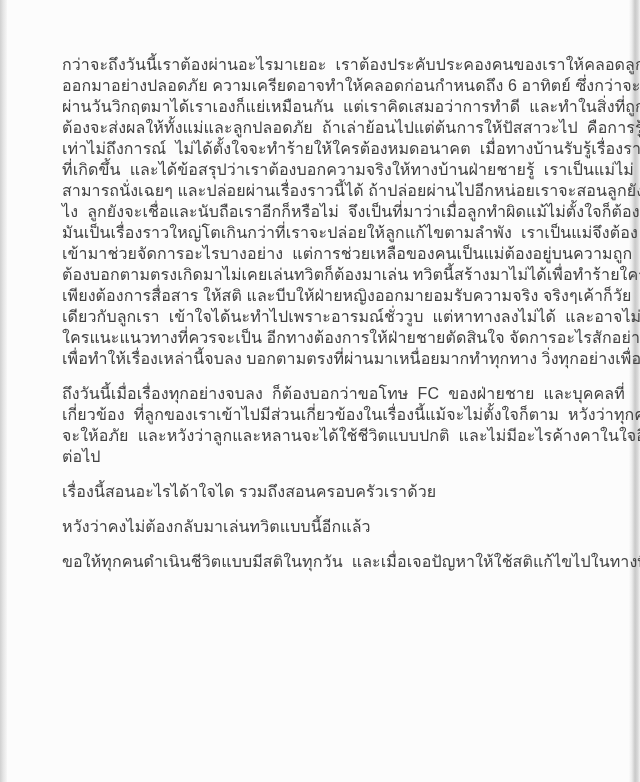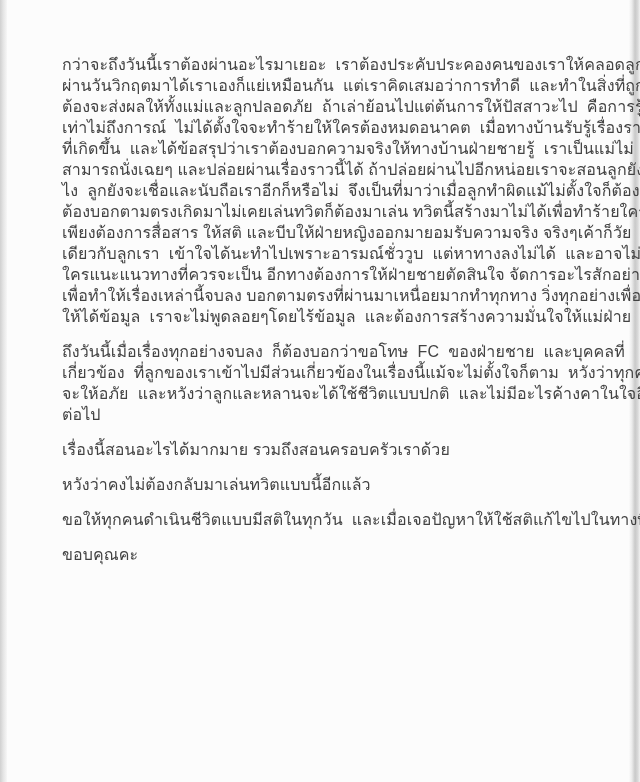--- a/index.html
+++ b/index.html
@@ -52,51 +52,50 @@
 <body>
 
 <div class="page">
   <div class="edge-left"></div>
   <div class="edge-right"></div>
 
   <div class="doc">
 
     <p class="para">
       <span class="line">กว่าจะถึงวันนี้เราต้องผ่านอะไรมาเยอะ  เราต้องประคับประคองคนของเราให้คลอดลูก</span>
+      <span class="line">ออกมาอย่างปลอดภัย ความเครียดอาจทำให้คลอดก่อนกำหนดถึง 6 อาทิตย์ ซึ่งกว่าจะ</span>
       <span class="line">ผ่านวันวิกฤตมาได้เราเองก็แย่เหมือนกัน  แต่เราคิดเสมอว่าการทำดี  และทำในสิ่งที่ถูก</span>
       <span class="line">ต้องจะส่งผลให้ทั้งแม่และลูกปลอดภัย  ถ้าเล่าย้อนไปแต่ต้นการให้ปัสสาวะไป  คือการรู้</span>
       <span class="line">เท่าไม่ถึงการณ์  ไม่ได้ตั้งใจจะทำร้ายให้ใครต้องหมดอนาคต  เมื่อทางบ้านรับรู้เรื่องราว</span>
       <span class="line">ที่เกิดขึ้น  และได้ข้อสรุปว่าเราต้องบอกความจริงให้ทางบ้านฝ่ายชายรู้  เราเป็นแม่ไม่</span>
       <span class="line">สามารถนั่งเฉยๆ และปล่อยผ่านเรื่องราวนี้ได้ ถ้าปล่อยผ่านไปอีกหน่อยเราจะสอนลูกยัง</span>
       <span class="line">ไง  ลูกยังจะเชื่อและนับถือเราอีกก็หรือไม่  จึงเป็นที่มาว่าเมื่อลูกทำผิดแม้ไม่ตั้งใจก็ต้อง</span>
+      <span class="line">มันเป็นเรื่องราวใหญ่โตเกินกว่าที่เราจะปล่อยให้ลูกแก้ไขตามลำพัง  เราเป็นแม่จึงต้อง</span>
+      <span class="line">เข้ามาช่วยจัดการอะไรบางอย่าง  แต่การช่วยเหลือของคนเป็นแม่ต้องอยู่บนความถูก</span>
       <span class="line">ต้องบอกตามตรงเกิดมาไม่เคยเล่นทวิตก็ต้องมาเล่น ทวิตนี้สร้างมาไม่ได้เพื่อทำร้ายใคร</span>
       <span class="line">เพียงต้องการสื่อสาร ให้สติ และบีบให้ฝ่ายหญิงออกมายอมรับความจริง จริงๆเค้าก็วัย</span>
       <span class="line">เดียวกับลูกเรา  เข้าใจได้นะทำไปเพราะอารมณ์ชั่ววูบ  แต่หาทางลงไม่ได้  และอาจไม่มี</span>
       <span class="line">ใครแนะแนวทางที่ควรจะเป็น อีกทางต้องการให้ฝ่ายชายตัดสินใจ จัดการอะไรสักอย่าง</span>
       <span class="line">เพื่อทำให้เรื่องเหล่านี้จบลง บอกตามตรงที่ผ่านมาเหนื่อยมากทำทุกทาง วิ่งทุกอย่างเพื่อ</span>
-      <span class="line">ให้ได้ข้อมูล  เราจะไม่พูดลอยๆโดยไร้ข้อมูล  และต้องการสร้างความมั่นใจให้แม่ฝ่าย</span>
     </p>
 
     <p class="para">
       <span class="line">ถึงวันนี้เมื่อเรื่องทุกอย่างจบลง  ก็ต้องบอกว่าขอโทษ  FC  ของฝ่ายชาย  และบุคคลที่</span>
       <span class="line">เกี่ยวข้อง  ที่ลูกของเราเข้าไปมีส่วนเกี่ยวข้องในเรื่องนี้แม้จะไม่ตั้งใจก็ตาม  หวังว่าทุกคน</span>
       <span class="line">จะให้อภัย  และหวังว่าลูกและหลานจะได้ใช้ชีวิตแบบปกติ  และไม่มีอะไรค้างคาในใจอีก</span>
       <span class="line">ต่อไป</span>
     </p>
 
     <p class="para">
-      <span class="line">เรื่องนี้สอนอะไรได้มากมาย รวมถึงสอนครอบครัวเราด้วย</span>
+      <span class="line">เรื่องนี้สอนอะไรได้าใจได รวมถึงสอนครอบครัวเราด้วย</span>
     </p>
 
     <p class="para">
       <span class="line">หวังว่าคงไม่ต้องกลับมาเล่นทวิตแบบนี้อีกแล้ว</span>
     </p>
 
     <p class="para">
       <span class="line">ขอให้ทุกคนดำเนินชีวิตแบบมีสติในทุกวัน  และเมื่อเจอปัญหาให้ใช้สติแก้ไขไปในทางที่</span>
     </p>
 
-    <p class="para">
-      <span class="line">ขอบคุณคะ</span>
-    </p>
 
   </div>
 </div>
 
 </body></html>

